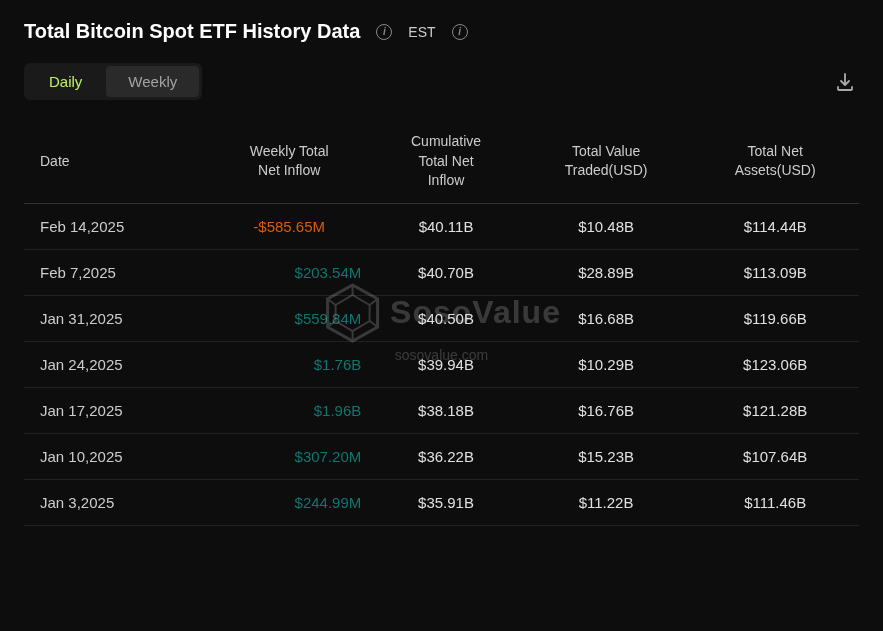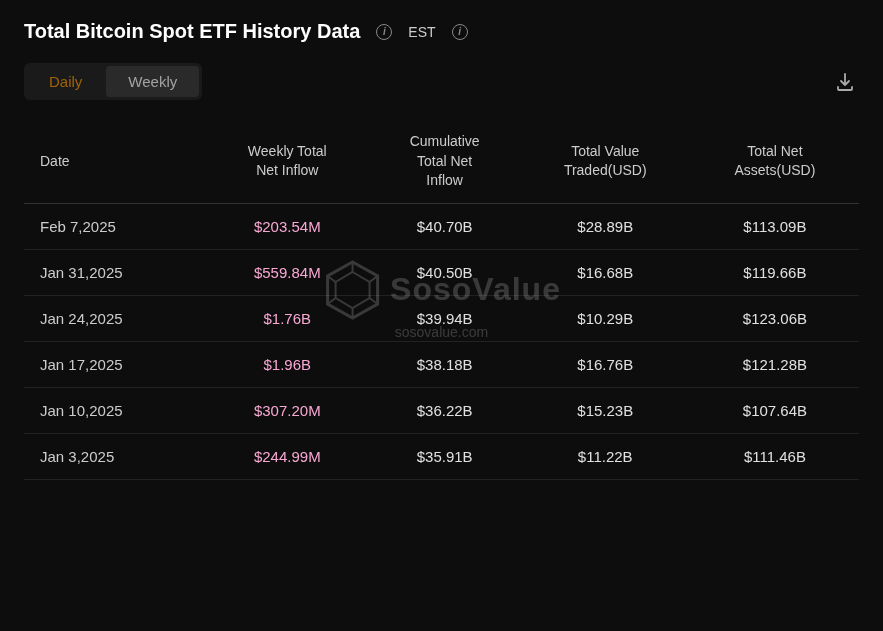--- a/index.html
+++ b/index.html
@@ -66,21 +66,21 @@
       padding: 7px 22px;
       border-radius: 4px;
       font-size: 15px;
       font-weight: 500;
       cursor: pointer;
       border: none;
       background: transparent;
     }
 
     .tab-daily {
-      color: #a16207;
+      color: #bef264;
       background: transparent;
     }
 
     .tab-weekly {
       color: #a3a3a3;
       background: #2a2a2a;
     }
 
     .export-icon {
       width: 28px;
@@ -129,21 +129,22 @@
       text-align: left;
       padding-left: 16px;
       color: #cccccc;
     }
 
     .value-negative {
       color: #e05a00;
     }
 
     .value-positive {
-      color: #f9a8d4;
+      color: #0f766e;
+      text-align: right;
     }
 
     .watermark {
       position: absolute;
       top: 50%;
       left: 50%;
       transform: translate(-50%, -50%);
       display: flex;
       flex-direction: column;
       align-items: center;
@@ -204,20 +205,27 @@
     <thead>
       <tr>
         <th class="col-date">Date</th>
         <th>Weekly Total<br>Net Inflow</th>
         <th>Cumulative<br>Total Net<br>Inflow</th>
         <th>Total Value<br>Traded(USD)</th>
         <th>Total Net<br>Assets(USD)</th>
       </tr>
     </thead>
     <tbody id="table-body">
+    <tr>
+          <td class="col-date">Feb 14,2025</td>
+          <td class="value-negative">-$585.65M</td>
+          <td>$40.11B</td>
+          <td>$10.48B</td>
+          <td>$114.44B</td>
+        </tr>
         <tr>
           <td class="col-date">Feb 7,2025</td>
           <td class="value-positive">$203.54M</td>
           <td>$40.70B</td>
           <td>$28.89B</td>
           <td>$113.09B</td>
         </tr>
         <tr>
           <td class="col-date">Jan 31,2025</td>
           <td class="value-positive">$559.84M</td>

